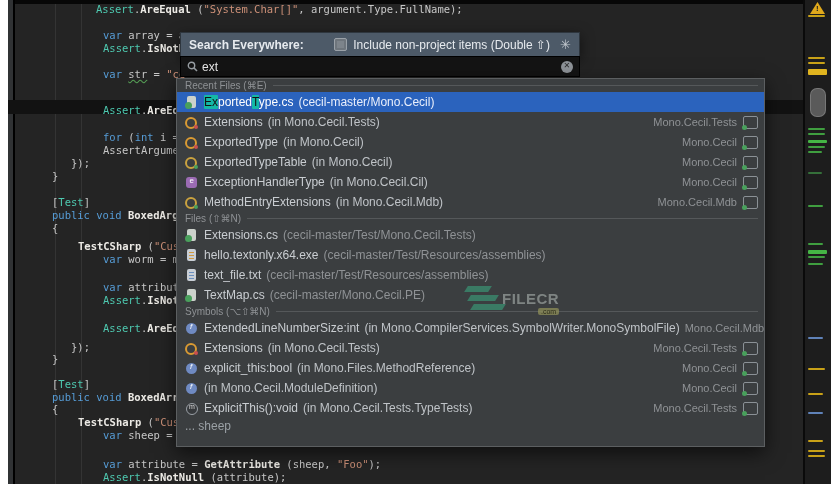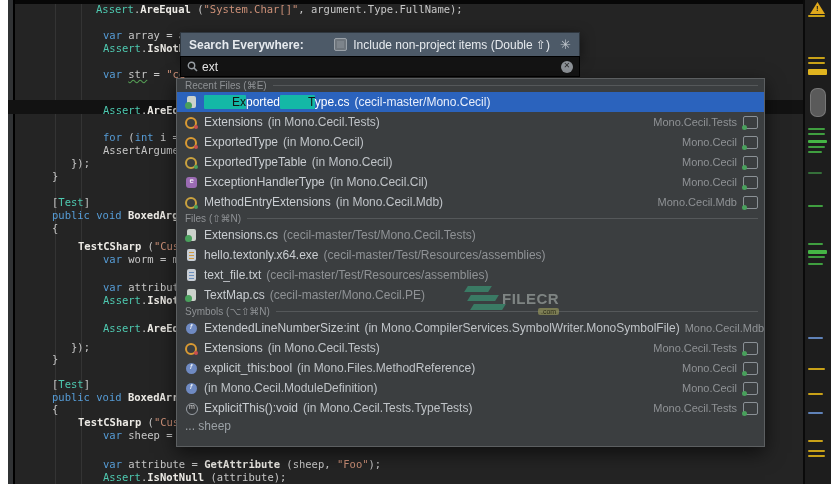--- a/index.html
+++ b/index.html
@@ -58,21 +58,21 @@
   .se-section-header .rule{flex:1;height:1px;background:#55585a;margin:0 6px;}
   .se-row{height:20px;display:flex;align-items:center;padding:0 6px 0 8px;white-space:nowrap;cursor:pointer;}
   .se-row.selected{background:#2b63bd;color:#ffffff;}
   .se-row.selected .loc,.se-row.selected .loc-file{color:#e8eefb;}
   .se-row .name{margin-right:5px;}
   .se-row .loc{color:#bfc3c7;margin-right:5px;}
   .se-row .loc-file{color:#8f9295;margin-right:5px;}
   .se-row .spacer{flex:1;}
   .se-row .right-label{color:#8f9295;font-size:11px;}
   .se-row.more-row{height:16px;color:#9aa0a5;}
-  .hl{background:#14b8a6;color:#141414;border-radius:1px;padding-left:28px;}
+  .hl{background:#14b8a6;color:#141414;border-radius:1px;}
 
   
   .ic{display:inline-block;width:13px;height:13px;position:relative;flex:none;margin-right:6px;}
   .ic-file-cs::before{content:"";position:absolute;left:2px;top:0;width:9px;height:12px;background:#ccd2cc;border-radius:2px;}
   .ic-file-cs::after{content:"";position:absolute;left:0;bottom:0;width:7px;height:7px;background:#49a05c;border-radius:50%;}
   .ic-file-exe::before{content:"";position:absolute;left:2px;top:0;width:9px;height:12px;background:#c9cfd6;border-radius:2px;}
   .ic-file-exe::after{content:"";position:absolute;left:4px;top:3px;width:5px;height:7px;
       background:repeating-linear-gradient(#d19a3f 0 1px,transparent 1px 3px);}
   .ic-file-txt::before{content:"";position:absolute;left:2px;top:0;width:9px;height:12px;background:#c9cfd6;border-radius:2px;}
   .ic-file-txt::after{content:"";position:absolute;left:4px;top:3px;width:5px;height:7px;

